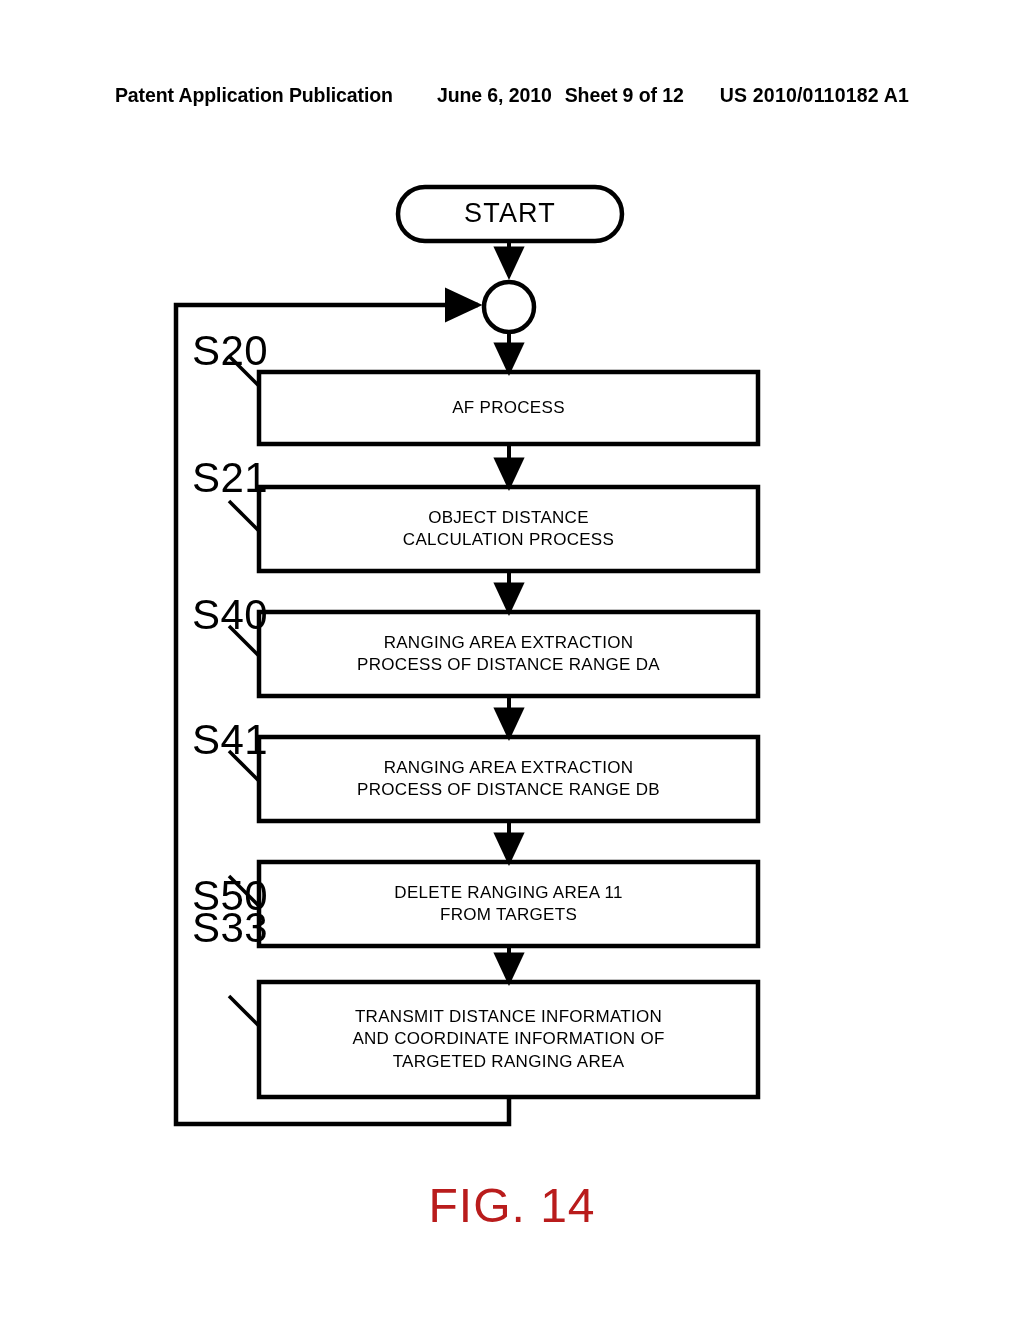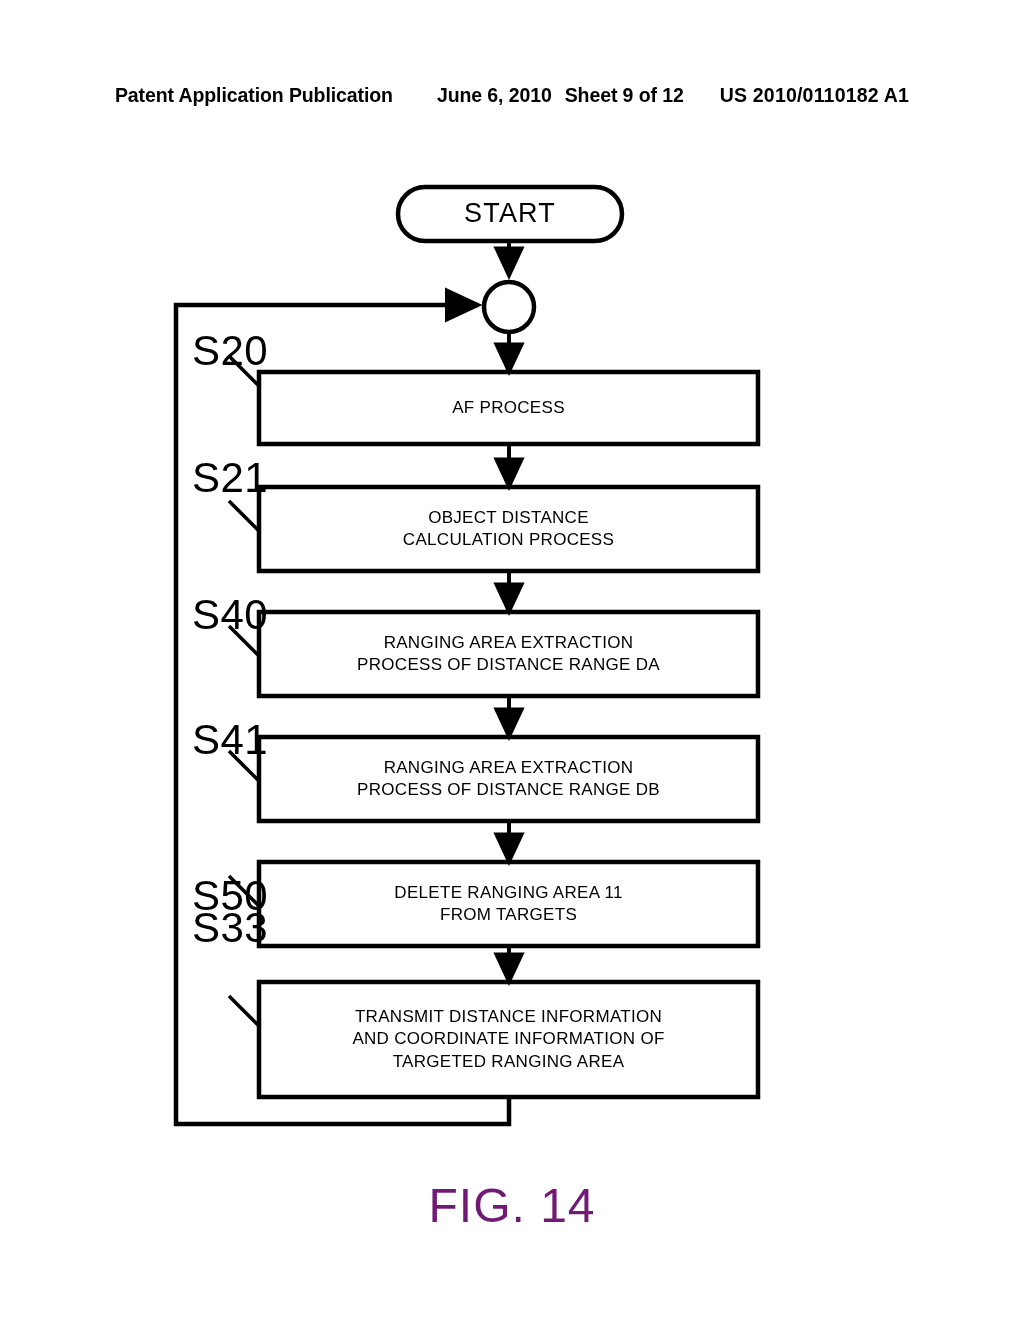--- a/index.html
+++ b/index.html
@@ -86,21 +86,21 @@
   }
   #figure-caption {
     position: absolute;
     left: 0;
     top: 1178px;
     width: 1024px;
     text-align: center;
     font-family: "Liberation Sans", sans-serif;
     font-size: 48px;
     letter-spacing: 1px;
-    color: #701a75;
+    color: #b91c1c;
   }
 </style>
 </head>
 <body>
 
 <div id="patent-header">
   <span class="hdr-pub">Patent Application Publication</span>
   <span class="hdr-date">June 6, 2010</span>
   <span class="hdr-sheet">Sheet 9 of 12</span>
   <span class="hdr-number">US 2010/0110182 A1</span>

